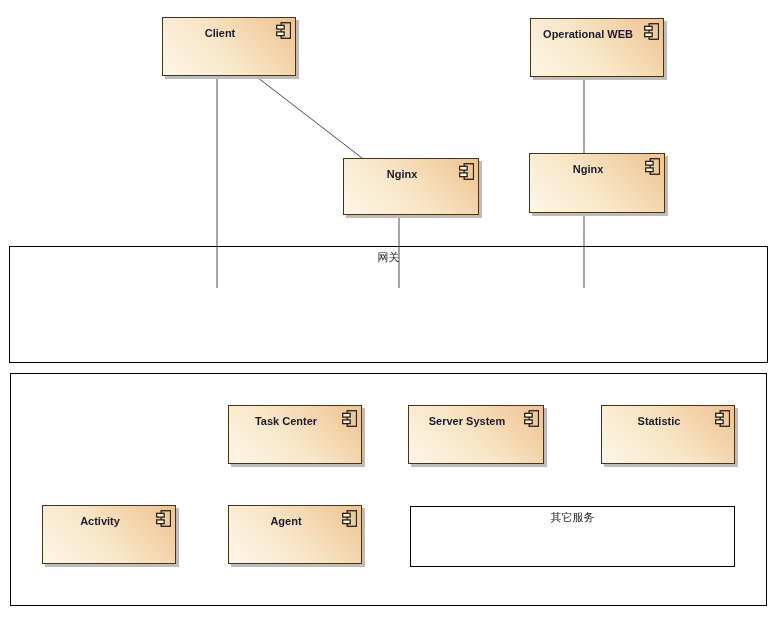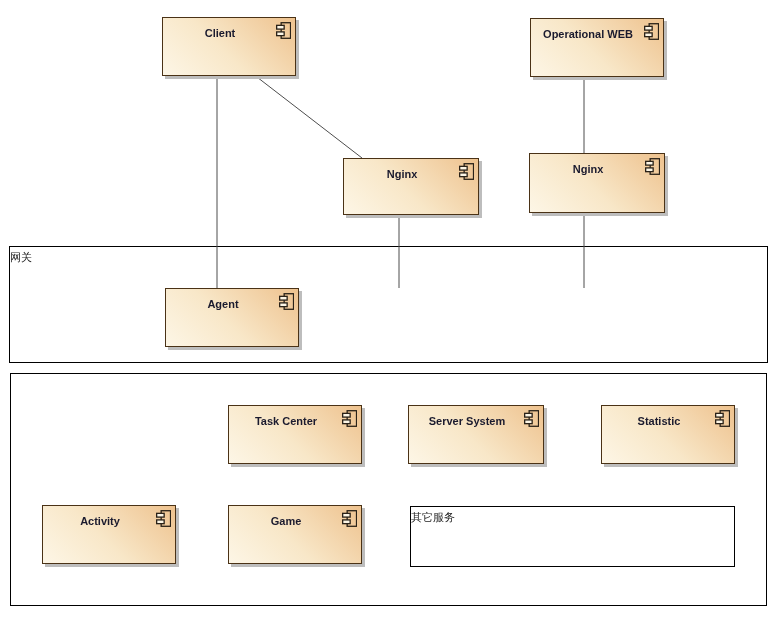--- a/index.html
+++ b/index.html
@@ -23,21 +23,21 @@
     z-index: 0;
   }
   #container-gateway   { left: 9px;   top: 246px; width: 757px; height: 115px; }
   #container-services  { left: 10px;  top: 373px; width: 755px; height: 231px; }
   #box-other-services  { left: 410px; top: 506px; width: 323px; height: 59px; z-index: 2; }
   .container-label {
     position: absolute;
     top: 3px;
     left: 0;
     width: 100%;
-    text-align: left;
+    text-align: center;
     font-size: 11px;
     color: #222222;
     z-index: 3;
   }
   
   #connectors {
     position: absolute;
     left: 0; top: 0;
     width: 778px; height: 620px;
     z-index: 1;
@@ -137,28 +137,20 @@
 
   <div class="node" id="node-nginx-right">
     <span class="node-label">Nginx</span>
     <svg class="comp-icon" viewBox="0 0 16 18">
       <rect class="frame" x="5.5" y="0.7" width="10" height="16.6"></rect>
       <rect class="tab" x="0.7" y="3.5" width="8" height="4"></rect>
       <rect class="tab" x="0.7" y="10.5" width="8" height="4"></rect>
     </svg>
   </div>
 
-  <div class="node" id="node-agent">
-    <span class="node-label">Agent</span>
-    <svg class="comp-icon" viewBox="0 0 16 18">
-      <rect class="frame" x="5.5" y="0.7" width="10" height="16.6"></rect>
-      <rect class="tab" x="0.7" y="3.5" width="8" height="4"></rect>
-      <rect class="tab" x="0.7" y="10.5" width="8" height="4"></rect>
-    </svg>
-  </div>
 
 
 
 
   <div class="node" id="node-user-center">
     <span class="node-label">Task Center</span>
     <svg class="comp-icon" viewBox="0 0 16 18">
       <rect class="frame" x="5.5" y="0.7" width="10" height="16.6"></rect>
       <rect class="tab" x="0.7" y="3.5" width="8" height="4"></rect>
       <rect class="tab" x="0.7" y="10.5" width="8" height="4"></rect>
@@ -186,21 +178,21 @@
   <div class="node" id="node-activity">
     <span class="node-label">Activity</span>
     <svg class="comp-icon" viewBox="0 0 16 18">
       <rect class="frame" x="5.5" y="0.7" width="10" height="16.6"></rect>
       <rect class="tab" x="0.7" y="3.5" width="8" height="4"></rect>
       <rect class="tab" x="0.7" y="10.5" width="8" height="4"></rect>
     </svg>
   </div>
 
   <div class="node" id="node-task">
-    <span class="node-label">Game</span>
+    <span class="node-label">Agent</span>
     <svg class="comp-icon" viewBox="0 0 16 18">
       <rect class="frame" x="5.5" y="0.7" width="10" height="16.6"></rect>
       <rect class="tab" x="0.7" y="3.5" width="8" height="4"></rect>
       <rect class="tab" x="0.7" y="10.5" width="8" height="4"></rect>
     </svg>
   </div>
 
   <div class="container" id="box-other-services">
     <span class="container-label">其它服务</span>
   </div>

